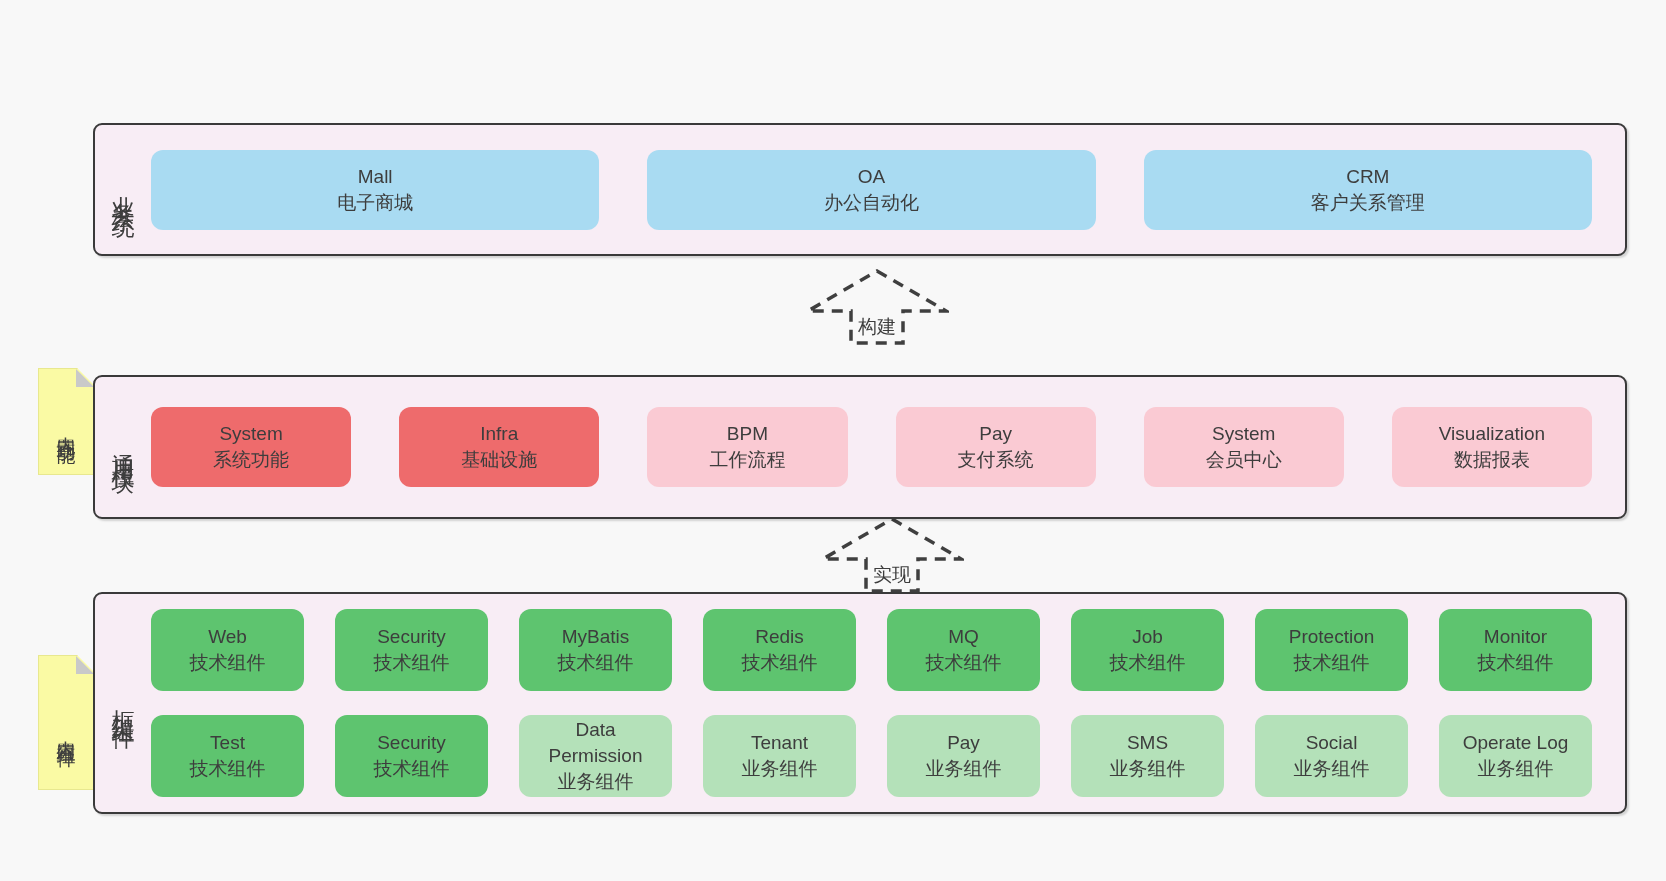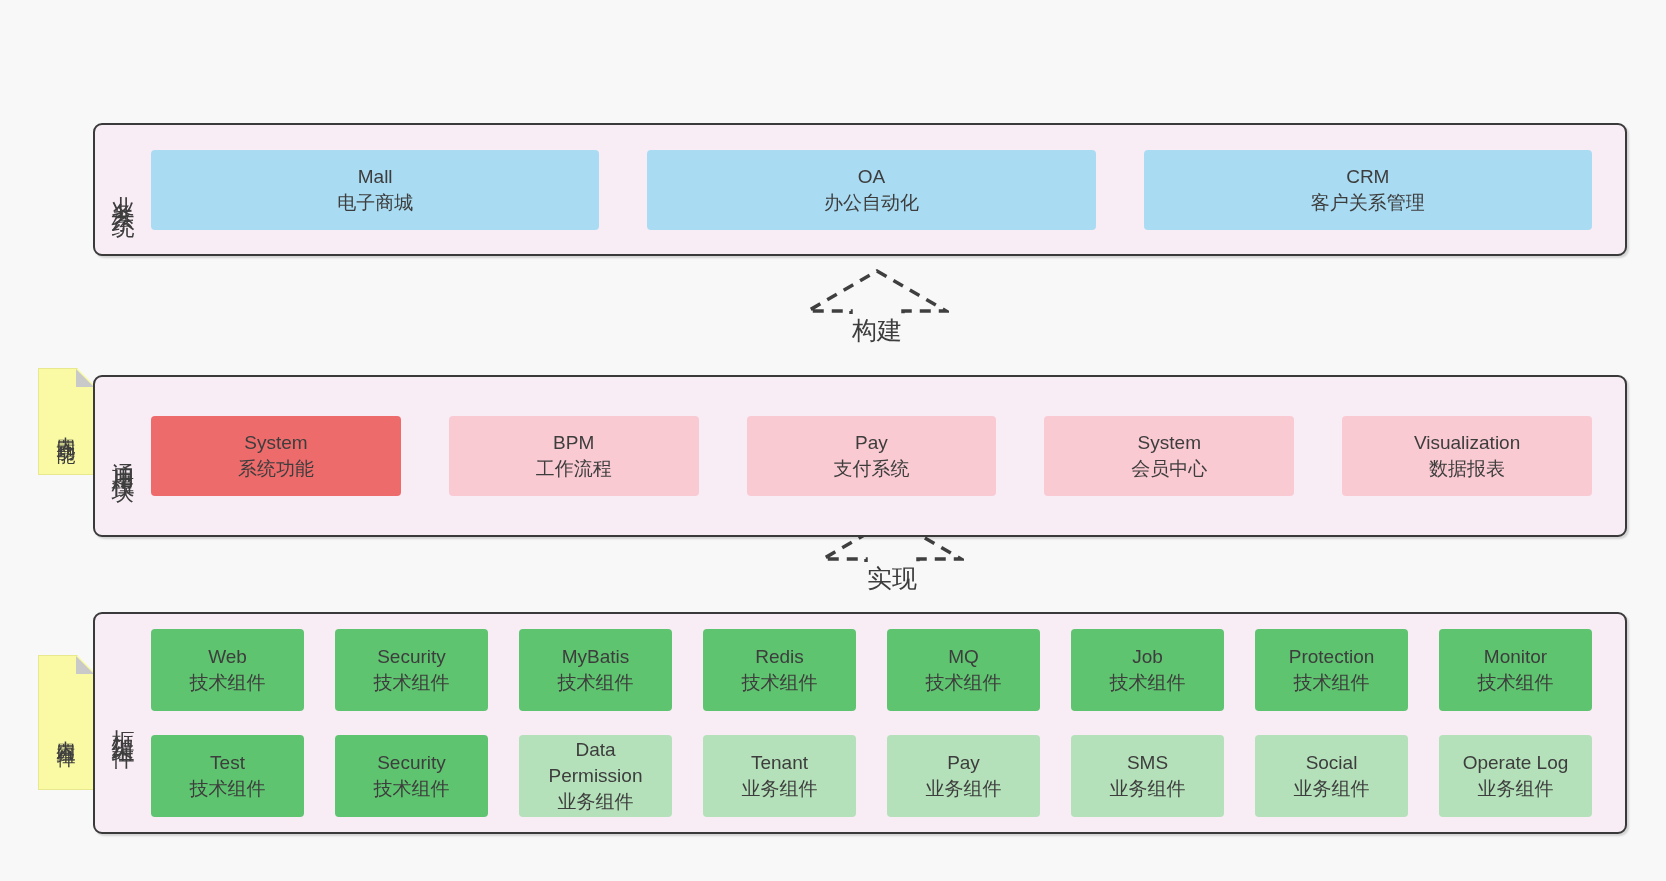--- a/index.html
+++ b/index.html
@@ -16,33 +16,33 @@
     background:var(--page-bg); color:var(--text);
     font-family:"Liberation Sans","DejaVu Sans",sans-serif;
   }
   .layer {
     position:absolute; left:93px; width:1534px; z-index:1;
     background:var(--layer-bg); border:2px solid var(--layer-border);
     border-radius:9px; box-shadow:2px 2px 2px rgba(0,0,0,0.15);
     display:flex;
   }
   #layer-0 { top:123px; height:133px; }
-  #layer-1 { top:375px; height:162px; }
-  #layer-2 { top:612px; height:222px; }
+  #layer-1 { top:375px; height:144px; }
+  #layer-2 { top:592px; height:222px; }
   .layer-title {
     width:56px; display:flex; align-items:center; justify-content:center;
     writing-mode:vertical-rl; text-orientation:upright;
     font-size:23px; letter-spacing:6px; line-height:1;
   }
   .rows { flex:1; display:flex; flex-direction:column; justify-content:center; gap:24px; padding-right:33px; }
   .box-row { display:flex; }
   #layer-0 .box-row, #layer-1 .box-row { gap:48px; }
   #layer-2 .box-row { gap:31px; }
   .box {
-    flex:1; height:80px; border-radius:4px; padding:2px 14px;
+    flex:1; height:80px; border-radius:12px; padding:2px 14px;
     display:flex; flex-direction:column; align-items:center; justify-content:center;
     text-align:center; font-size:19px; line-height:26px;
   }
   #layer-2 .box { height:82px; }
   .blue { background:var(--box-blue); }
   .red { background:var(--box-red); }
   .pink { background:var(--box-pink); }
   .green { background:var(--box-green); }
   .lightgreen { background:var(--box-lightgreen); }
   .note {
@@ -64,21 +64,21 @@
   .arrow { position:absolute; width:144px; height:78px; z-index:0; }
   #arrow-0 { left:805px; top:268px; }
   #arrow-1 { left:820px; top:516px;font-family:Liberation Serif, serif; }
   .arrow svg { display:block; width:100%; height:100%; }
   .arrow path {
     fill:none; stroke:var(--arrow); stroke-width:3.5;
     stroke-dasharray:11 8; stroke-linejoin:miter;
   }
   .arrow-label {
     position:absolute; left:50%; top:46px; transform:translateX(-50%);
-    background:var(--page-bg); padding:0 4px; font-size:25px; white-space:nowrap;
+    background:var(--page-bg); padding:0 4px; font-size:19px; white-space:nowrap;
   }
 </style>
 </head>
 <body>
 
 <div class="note" id="note-1">
   <span class="fold"></span>
   <span class="note-text">内置功能</span>
 </div>
 <div class="note" id="note-2">
@@ -106,20 +106,24 @@
     </div>
 </div>
 
 <div class="layer" id="layer-1">
   <div class="layer-title">通用模块</div>
   <div class="rows">
       <div class="box-row">
         <div class="box red">
           <div class="box-en">System</div>
           <div class="box-zh">系统功能</div>
+        </div>
+        <div class="box red">
+          <div class="box-en">Infra</div>
+          <div class="box-zh">基础设施</div>
         </div>
         <div class="box pink">
           <div class="box-en">BPM</div>
           <div class="box-zh">工作流程</div>
         </div>
         <div class="box pink">
           <div class="box-en">Pay</div>
           <div class="box-zh">支付系统</div>
         </div>
         <div class="box pink">

